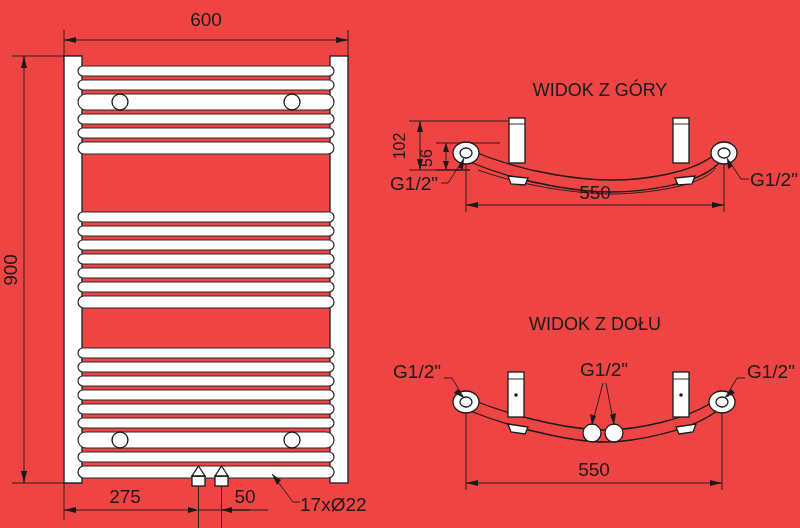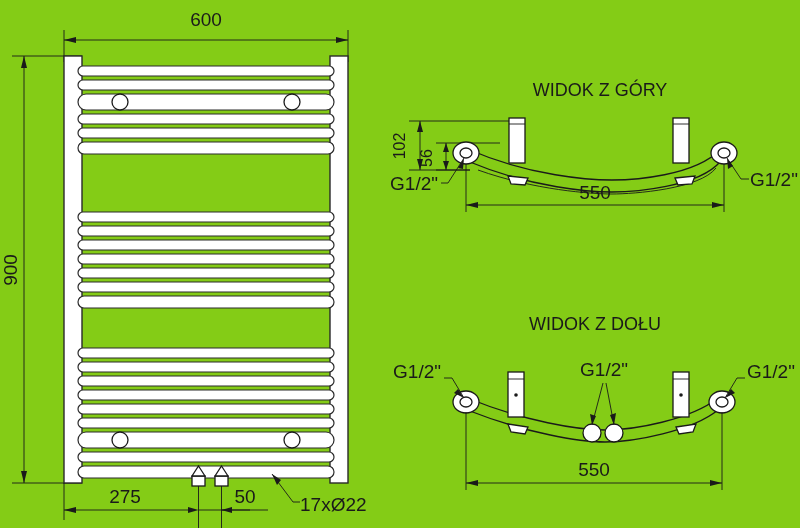--- a/index.html
+++ b/index.html
@@ -12,21 +12,21 @@
     width: 800px;
     height: 528px;
     overflow: hidden;
     font-family: "Liberation Sans", sans-serif;
     color: #1a1a1a;
   }
   #drawing-root {
     position: relative;
     width: 800px;
     height: 528px;
-    background: #84cc16;
+    background: #ef4444;
     text-decoration: underline;
   }
   svg.sheet {
     position: absolute;
     left: 0;
     top: 0;
     width: 800px;
     height: 528px;
     display: block;
   }

